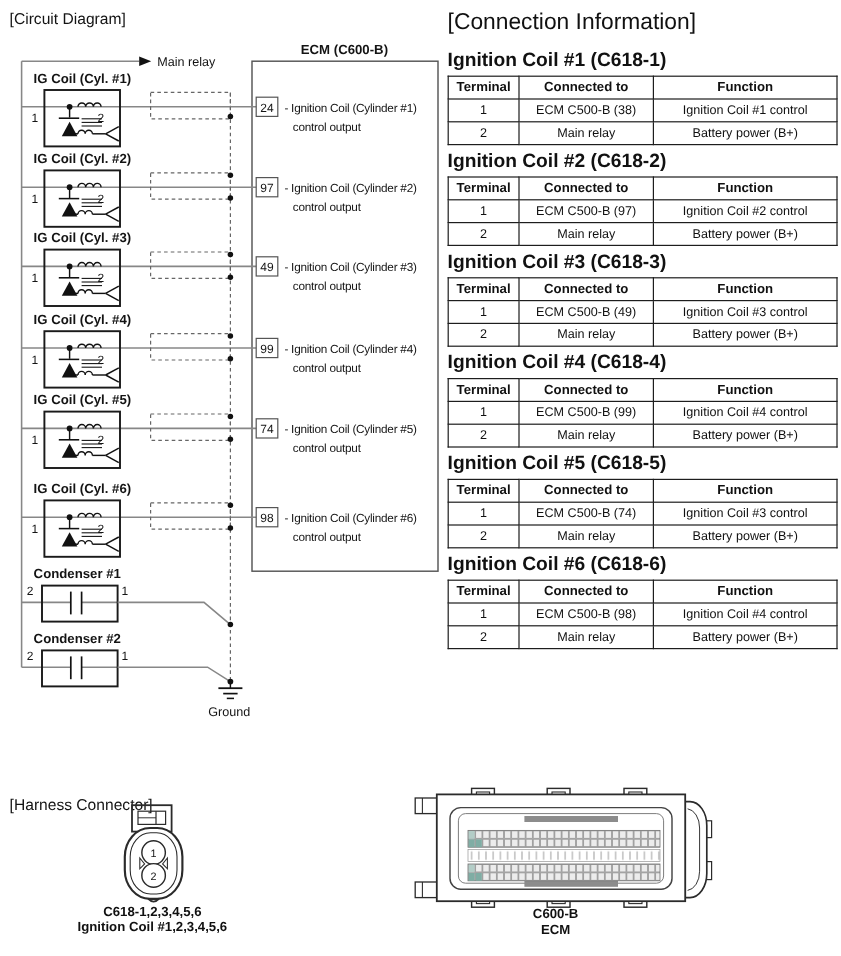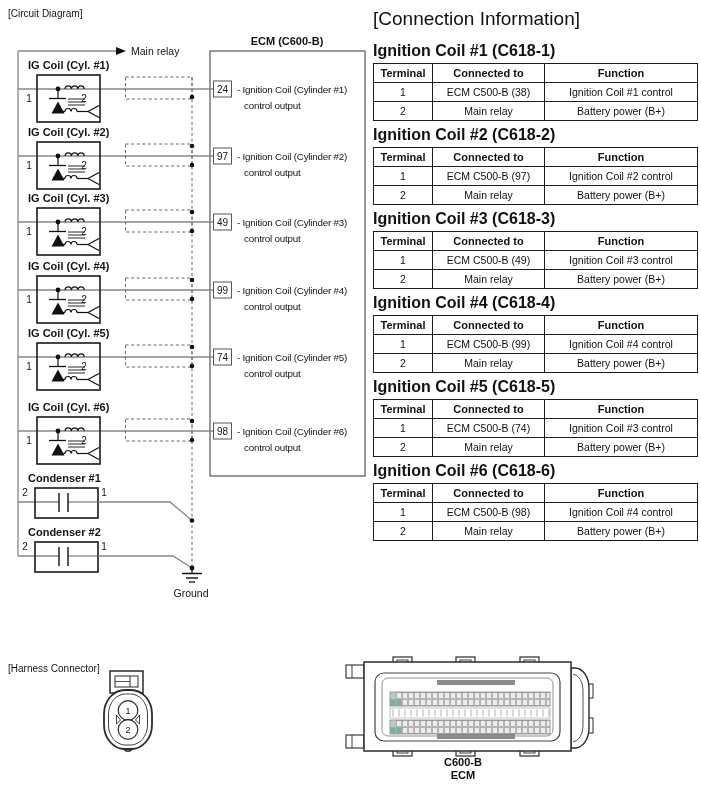--- a/index.html
+++ b/index.html
@@ -1,18 +1,18 @@
 <!DOCTYPE html>
 <html><head>
 <meta charset="utf-8">
 <style>
   html,body{margin:0;padding:0;background:#fff;}
   .page{position:relative;width:701px;height:797px;background:#ffffff;overflow:hidden;
         font-family:"Liberation Sans",sans-serif;color:#111;}
-  .sec-title{position:absolute;font-size:10px;color:#141414;white-space:nowrap;text-align:right;}
+  .sec-title{position:absolute;font-size:13px;color:#141414;white-space:nowrap;text-align:right;}
 
   
   svg text{font-family:"Liberation Sans",sans-serif;fill:#141414;}
   .t-bold{font-size:11px;font-weight:bold;}
   .t-sm{font-size:10px;}
   .t-pin{font-size:10px;}
   .t-desc{font-size:9.8px;letter-spacing:-0.2px;}
   .t-ground{font-size:10.5px;}
   .t-relay{font-size:10.5px;}
   .t-ecm{font-size:11px;font-weight:bold;text-anchor:middle;}
@@ -376,20 +376,24 @@
     <rect x="9" y="27" width="48" height="59" rx="21" ry="24" fill="#fff" stroke="#2b2b2b" stroke-width="1.8"></rect>
     <rect x="13.5" y="31" width="39" height="51" rx="17" ry="20" fill="none" stroke="#2b2b2b" stroke-width="0.9"></rect>
     <circle cx="33" cy="47.5" r="9.8" fill="#fff" stroke="#2b2b2b" stroke-width="1.2"></circle>
     <circle cx="33" cy="66.5" r="9.8" fill="#fff" stroke="#2b2b2b" stroke-width="1.2"></circle>
     <polygon points="21.5,52 25.5,57 21.5,61" fill="none" stroke="#2b2b2b" stroke-width="0.9"></polygon>
     <polygon points="44.5,52 40.5,57 44.5,61" fill="none" stroke="#2b2b2b" stroke-width="0.9"></polygon>
     <path d="M28.5,86 q4.5,4.5 9,0" fill="none" stroke="#2b2b2b" stroke-width="1.4"></path>
     <text class="t-cnum" x="33" y="51">1</text>
     <text class="t-cnum" x="33" y="70">2</text>
   </svg>
+  <div class="cap" style="left:27px;top:754px;width:200px;">
+    <div>C618-1,2,3,4,5,6</div>
+    <div>Ignition Coil #1,2,3,4,5,6</div>
+  </div>
 
   <svg width="265" height="112" style="position:absolute;left:340px;top:650px;">
     <defs>
       <pattern id="pinpat" x="50" y="0" width="6" height="7" patternUnits="userSpaceOnUse">
         <rect x="0.4" y="0.4" width="5.2" height="6.2" fill="#ececec" stroke="#9a9a9a" stroke-width="0.7"></rect>
       </pattern>
       <pattern id="tickpat" x="50" y="58" width="6" height="10" patternUnits="userSpaceOnUse">
         <line x1="3" y1="1.5" x2="3" y2="8.5" stroke="#9a9a9a" stroke-width="0.8"></line>
       </pattern>
     </defs>

